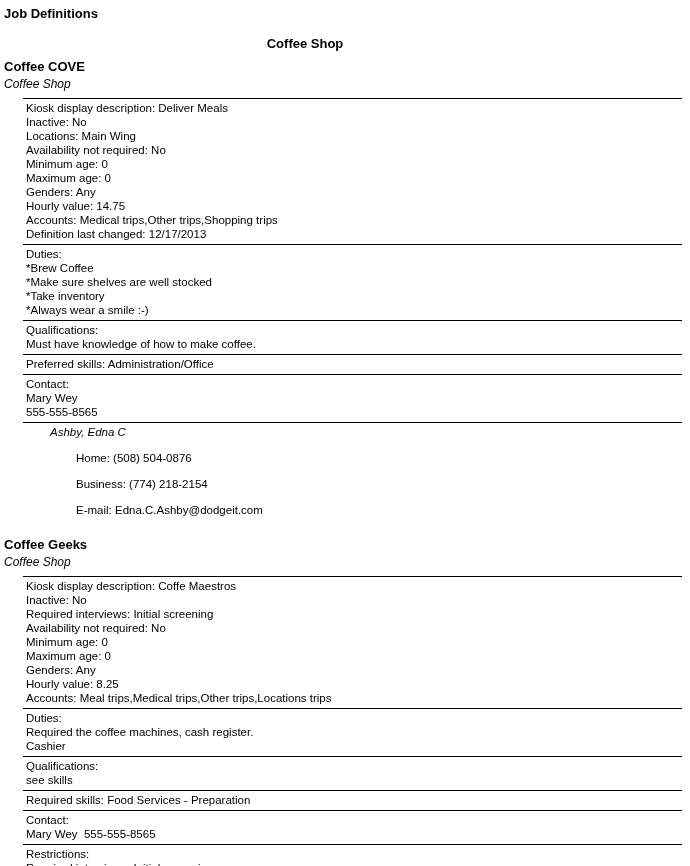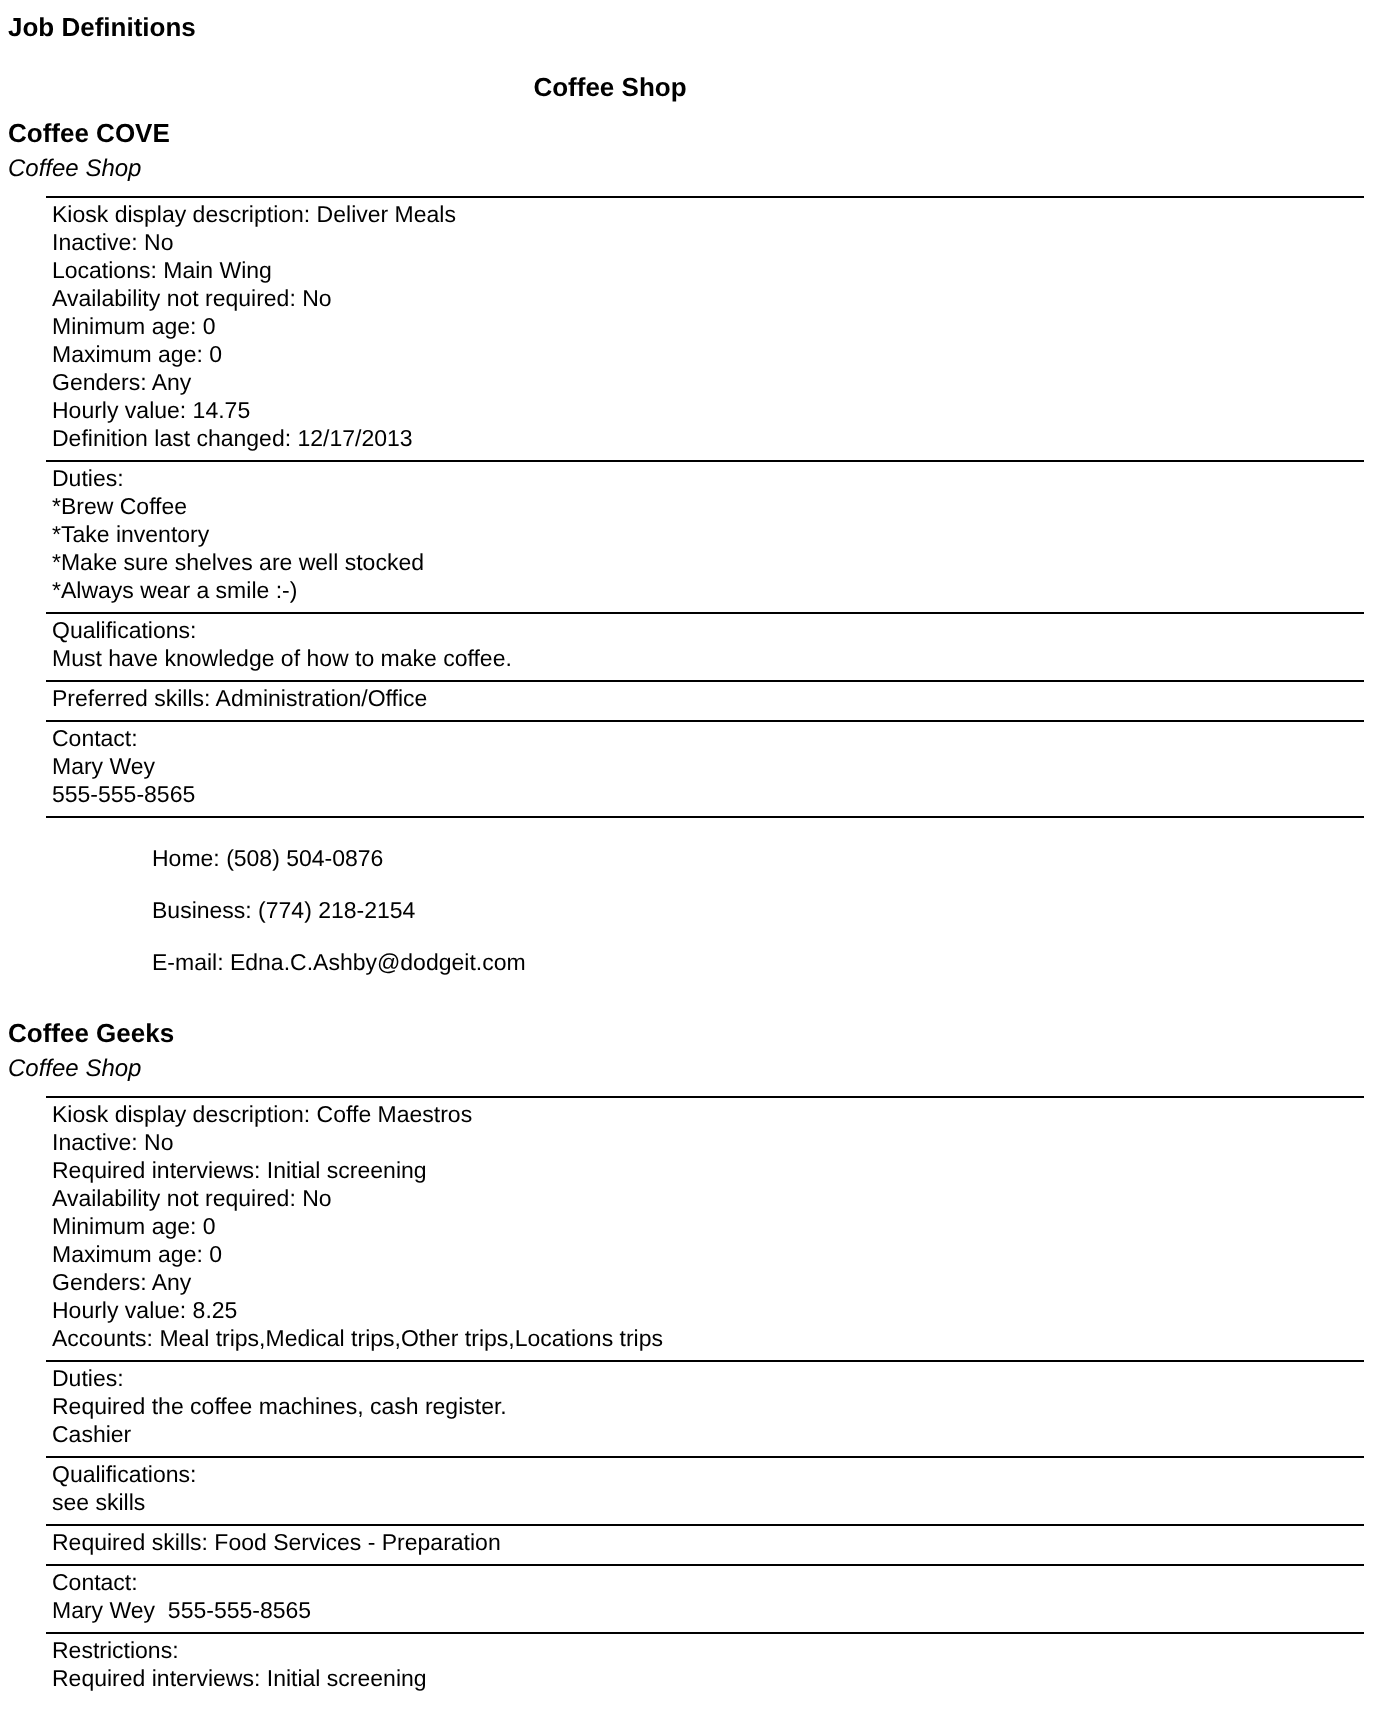--- a/index.html
+++ b/index.html
@@ -112,47 +112,49 @@
 
   <div class="block first">
     <p class="line">Kiosk display description: Deliver Meals</p>
     <p class="line">Inactive: No</p>
     <p class="line">Locations: Main Wing</p>
     <p class="line">Availability not required: No</p>
     <p class="line">Minimum age: 0</p>
     <p class="line">Maximum age: 0</p>
     <p class="line">Genders: Any</p>
     <p class="line">Hourly value: 14.75</p>
+    <p class="line">Accounts: Medical trips,Other trips,Shopping trips</p>
     <p class="line">Definition last changed: 12/17/2013</p>
   </div>
 
   <div class="block">
     <p class="line">Duties:</p>
     <p class="line">*Brew Coffee</p>
+    <p class="line">*Make sure shelves are well stocked</p>
     <p class="line">*Take inventory</p>
-    <p class="line">*Make sure shelves are well stocked</p>
     <p class="line">*Always wear a smile :-)</p>
   </div>
 
   <div class="block">
     <p class="line">Qualifications:</p>
     <p class="line">Must have knowledge of how to make coffee.</p>
   </div>
 
   <div class="block">
     <p class="line">Preferred skills: Administration/Office</p>
   </div>
 
   <div class="block">
     <p class="line">Contact:</p>
     <p class="line">Mary Wey</p>
     <p class="line">555-555-8565</p>
   </div>
 
   <div class="person-block">
+    <p class="person-name">Ashby, Edna C</p>
     <p class="person-field">Home: (508) 504-0876</p>
     <p class="person-field">Business: (774) 218-2154</p>
     <p class="person-field">E-mail: Edna.C.Ashby@dodgeit.com</p>
   </div>
 
   <h2 class="job-title">Coffee Geeks</h2>
   <div class="job-subtitle">Coffee Shop</div>
 
   <div class="block first">
     <p class="line">Kiosk display description: Coffe Maestros</p>

